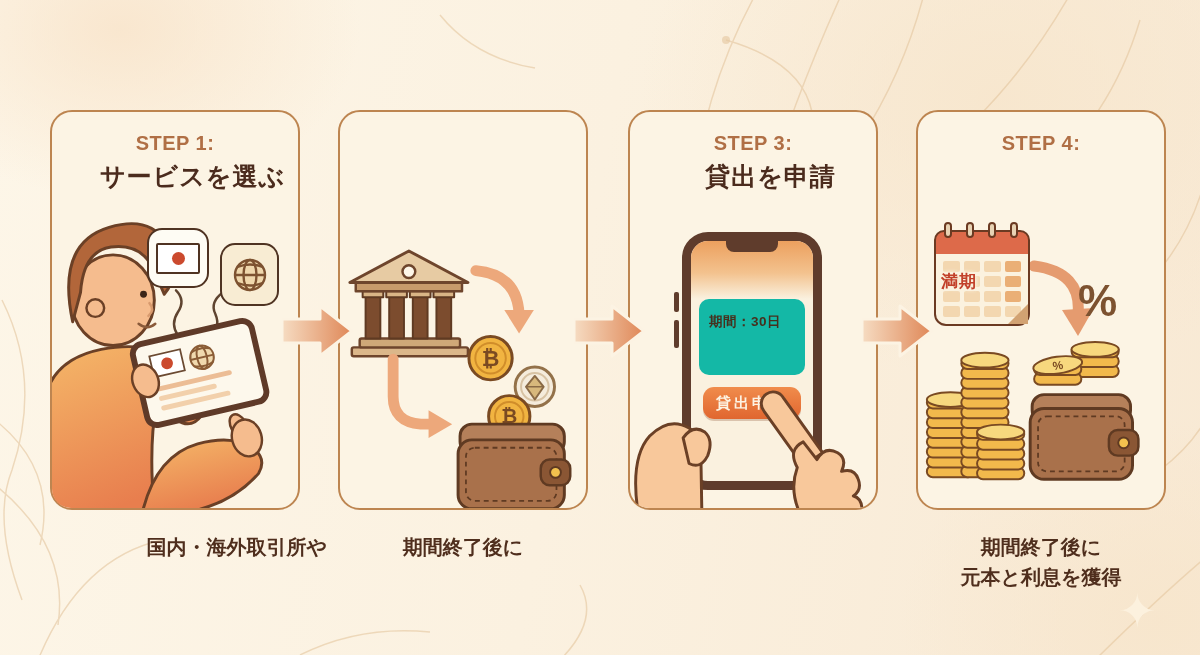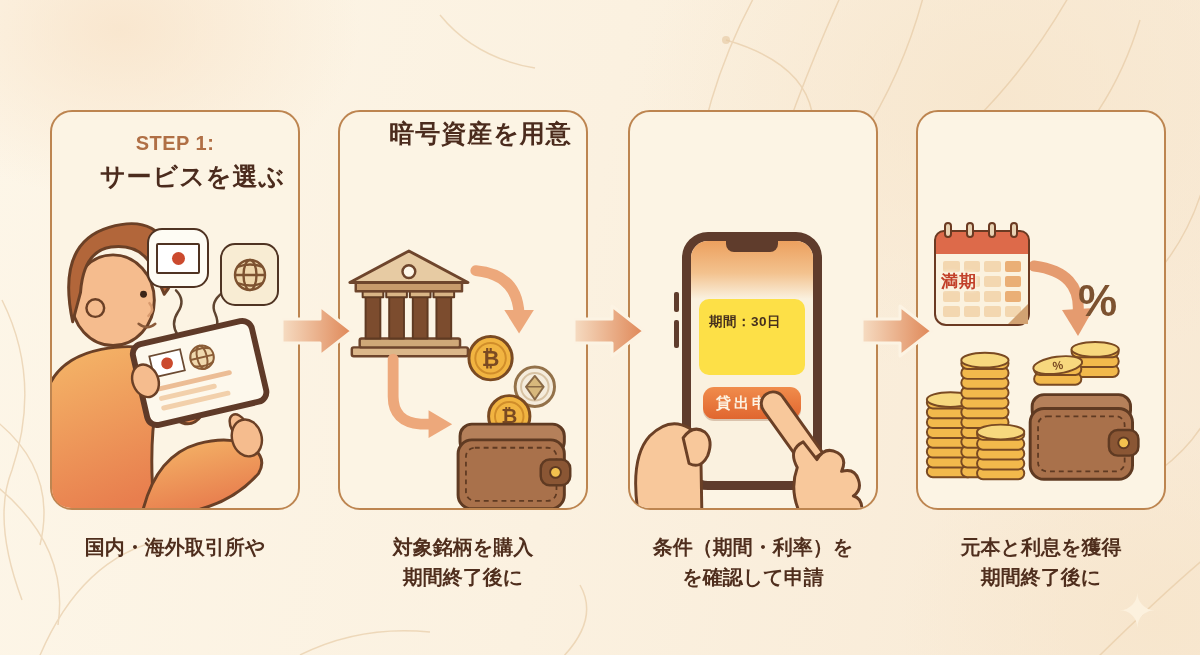--- a/index.html
+++ b/index.html
@@ -28,21 +28,21 @@
     display:flex;align-items:center;justify-content:center;}
   .flag-dot{width:13px;height:13px;border-radius:50%;background:#cb4a2e;}
   
   .phone{position:absolute;left:52px;top:120px;width:140px;height:258px;box-sizing:border-box;
     background:#faf1df;border:9px solid #5f3c2c;border-radius:26px;z-index:2;overflow:hidden;}
   .phone-head{position:absolute;left:0;right:0;top:0;height:58px;
     background:linear-gradient(180deg,#eca05e 0%,#f3c28e 55%,rgba(250,241,223,0) 100%);}
   .notch{position:absolute;left:50%;transform:translateX(-50%);top:0;width:52px;height:11px;
     background:#5f3c2c;border-radius:0 0 8px 8px;}
   .side-btn{position:absolute;left:44px;width:5px;background:#5f3c2c;border-radius:2px;z-index:2;}
-  .info-card{position:absolute;left:8px;right:8px;top:58px;height:76px;background:#fde047;
+  .info-card{position:absolute;left:8px;right:8px;top:58px;height:76px;background:#14b8a6;
     border-radius:10px;padding:8px 10px;box-sizing:border-box;
     font-size:13.5px;font-weight:bold;color:#46301e;line-height:2.2;letter-spacing:.5px;}
   .apply-btn{position:absolute;left:12px;right:12px;top:146px;height:32px;border-radius:11px;
     background:linear-gradient(180deg,#f08c4c,#e0662f);display:flex;align-items:center;justify-content:center;
     color:#fdf3e3;font-size:15px;font-weight:bold;letter-spacing:3px;box-shadow:0 2px 0 rgba(122,58,24,.25);}
   
   .calendar{position:absolute;left:16px;top:118px;width:96px;height:96px;z-index:2;}
   .cal-ring{position:absolute;top:-8px;width:8px;height:16px;background:#e8d3b4;
     border:2.5px solid #6b3a22;border-radius:4px;box-sizing:border-box;z-index:3;}
   .cal-head{position:absolute;left:0;right:0;top:0;height:26px;background:#dd6a4a;
@@ -210,21 +210,20 @@
 
         <g>
           <rect x="122" y="316" width="106" height="30" rx="12" fill="#b5805a" stroke="#5f3a22" stroke-width="3"></rect>
           <rect x="120" y="332" width="108" height="70" rx="14" fill="#a9714b" stroke="#5f3a22" stroke-width="3"></rect>
           <rect x="128" y="340" width="92" height="54" rx="9" fill="none" stroke="#5f3a22" stroke-width="1.8" stroke-dasharray="5 4"></rect>
           <rect x="204" y="352" width="30" height="26" rx="9" fill="#8a5634" stroke="#5f3a22" stroke-width="2.5"></rect>
           <circle cx="219" cy="365" r="5.5" fill="#f2c14e" stroke="#5f3a22" stroke-width="2"></circle>
         </g>
       </svg>
     </div>
-    <div class="card-title">暗号資産を用意</div>
   </div>
 
   <div class="card" style="left:628px;">
     <div class="illo">
       <div class="phone">
         <div class="phone-head"></div>
         <div class="notch"></div>
         <div class="info-card">
           <div>期間：30日</div>
         </div>
@@ -236,20 +235,22 @@
         <g fill="#f8c89b" stroke="#6b4026" stroke-width="3" stroke-linejoin="round">
 
           <path d="M 8 405 Q 0 350 20 328 Q 40 308 60 320 Q 72 328 72 346 L 73 405 Z"></path>
           <path d="M 54 330 Q 64 316 76 324 Q 85 332 79 348 Q 72 362 60 356 Z"></path>
 
           <path d="M 136.3 303 A 12 12 0 1 1 155.7 289 L 195.7 345 L 176.3 359 Z"></path>
           <path d="M 170 360 Q 160 342 176 334 L 190 352 Q 198 338 211 345 Q 221 351 215 364 Q 228 360 232 372 Q 236 383 227 389 Q 236 391 236 405 L 172 405 Q 162 382 170 360 Z"></path>
         </g>
       </svg>
     </div>
+    <div class="step-label">STEP 3:</div>
+    <div class="card-title">貸出を申請</div>
   </div>
 
   <div class="card" style="left:916px;">
     <div class="illo">
 
       <div class="calendar">
         <div class="cal-ring" style="left:10px;"></div>
         <div class="cal-ring" style="left:32px;"></div>
         <div class="cal-ring" style="left:54px;"></div>
         <div class="cal-ring" style="left:76px;"></div>
@@ -349,20 +350,21 @@
 
         <g>
           <rect x="116" y="286" width="100" height="28" rx="12" fill="#b5805a" stroke="#5f3a22" stroke-width="3"></rect>
           <rect x="114" y="300" width="104" height="72" rx="14" fill="#a9714b" stroke="#5f3a22" stroke-width="3"></rect>
           <rect x="122" y="308" width="88" height="56" rx="9" fill="none" stroke="#5f3a22" stroke-width="1.8" stroke-dasharray="5 4"></rect>
           <rect x="194" y="322" width="30" height="26" rx="9" fill="#8a5634" stroke="#5f3a22" stroke-width="2.5"></rect>
           <circle cx="209" cy="335" r="5.5" fill="#f2c14e" stroke="#5f3a22" stroke-width="2"></circle>
         </g>
       </svg>
     </div>
+    <div class="step-label">STEP 4:</div>
   </div>
 
   <svg class="conn" style="left:282px;" viewBox="0 0 72 58">
     <defs>
         <linearGradient id="ag1" x1="0" y1="0" x2="1" y2="0">
       <stop offset="0" stop-color="#f6dcc2"></stop>
           <stop offset="1" stop-color="#df8757"></stop>
         </linearGradient>
       </defs>
     <path d="M 0 17 H 38 V 4 L 70 29 L 38 54 V 41 H 0 Z" fill="url(#ag1)" stroke="#fcf3e3" stroke-width="3" stroke-linejoin="round"></path>
@@ -379,30 +381,25 @@
   <svg class="conn" style="left:862px;" viewBox="0 0 72 58">
     <defs>
         <linearGradient id="ag3" x1="0" y1="0" x2="1" y2="0">
       <stop offset="0" stop-color="#f6dcc2"></stop>
           <stop offset="1" stop-color="#df8757"></stop>
         </linearGradient>
       </defs>
     <path d="M 0 17 H 38 V 4 L 70 29 L 38 54 V 41 H 0 Z" fill="url(#ag3)" stroke="#fcf3e3" stroke-width="3" stroke-linejoin="round"></path>
   </svg>
 
-  <div class="caption" style="left:35px;">
+  <div class="caption" style="left:47px;text-align:right;">
     <div>国内・海外取引所や</div>
   </div>
   <div class="caption" style="left:323px;">
-    <div>対象銘柄を購入</div>
     <div>期間終了後に</div>
   </div>
-  <div class="caption" style="left:613px;">
-    <div>条件（期間・利率）を</div>
-    <div>を確認して申請</div>
-  </div>
   <div class="caption" style="left:901px;">
+    <div>期間終了後に</div>
     <div>元本と利息を獲得</div>
-    <div>期間終了後に</div>
   </div>
 
   <div class="sparkle">✦</div>
 </div>
 
 </body></html>

